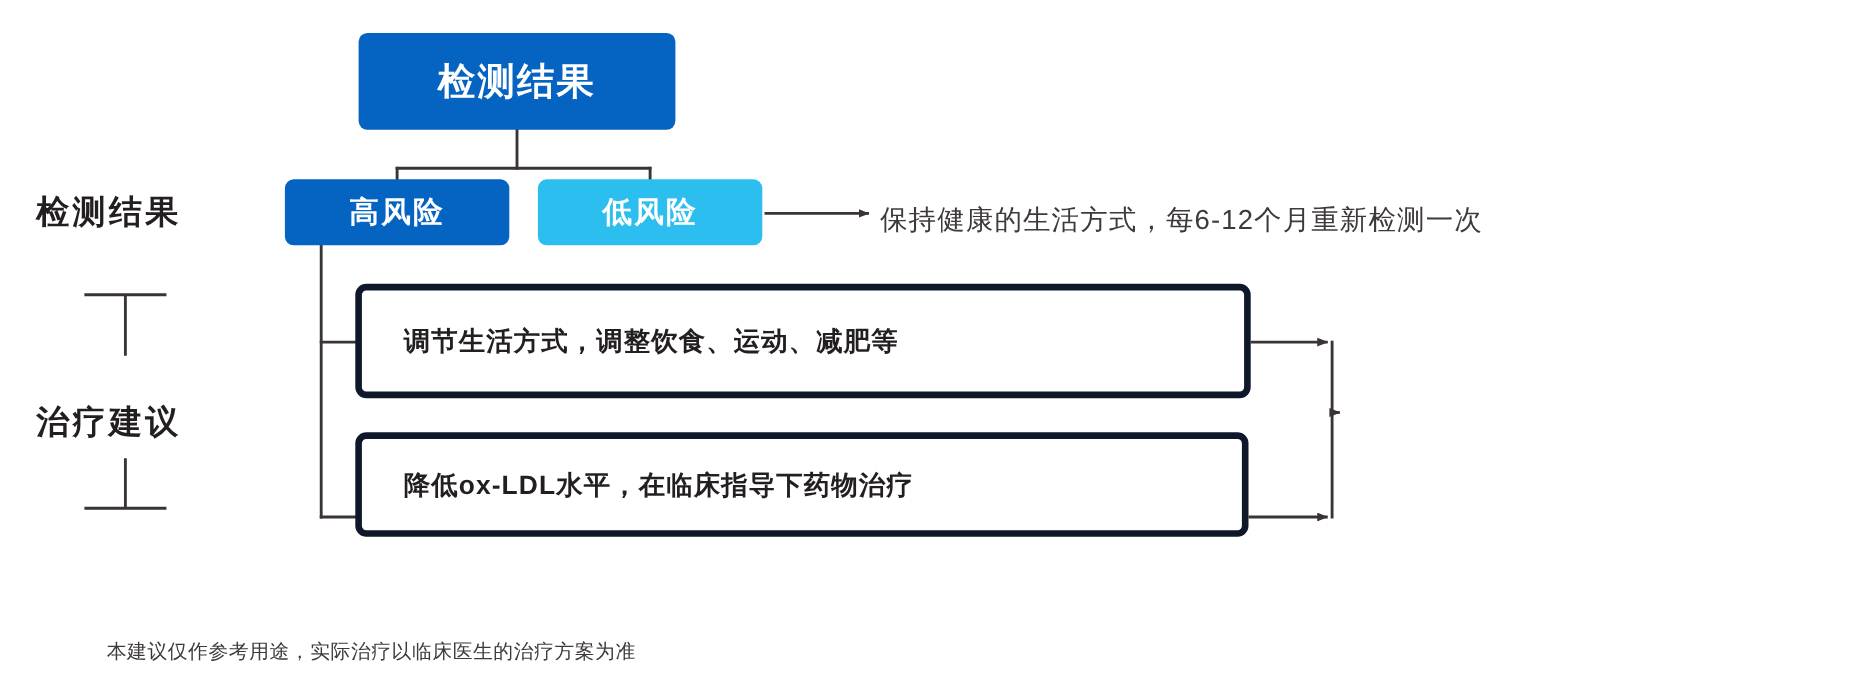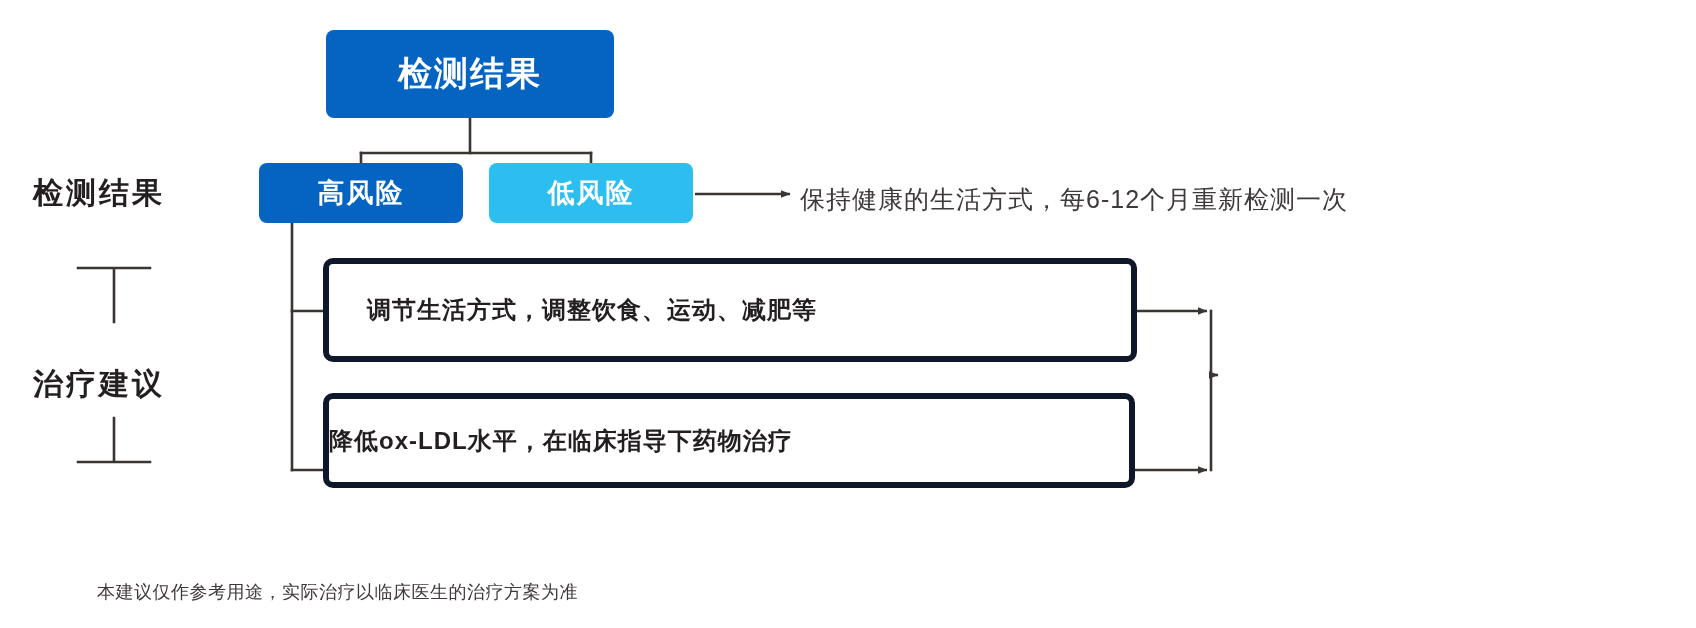--- a/index.html
+++ b/index.html
@@ -72,20 +72,21 @@
     letter-spacing: 1px;
   }
   .node-advice1 {
     left: 323px; top: 258px;
     width: 814px; height: 104px;
     padding-left: 38px;
   }
   .node-advice2 {
     left: 323px; top: 393px;
     width: 812px; height: 95px;
+    padding-left: 38px;
   }
 
   
   .side-label {
     position: absolute;
     color: #231F20;
     font-size: 30px;
     font-weight: 700;
     letter-spacing: 3px;
     white-space: nowrap;

